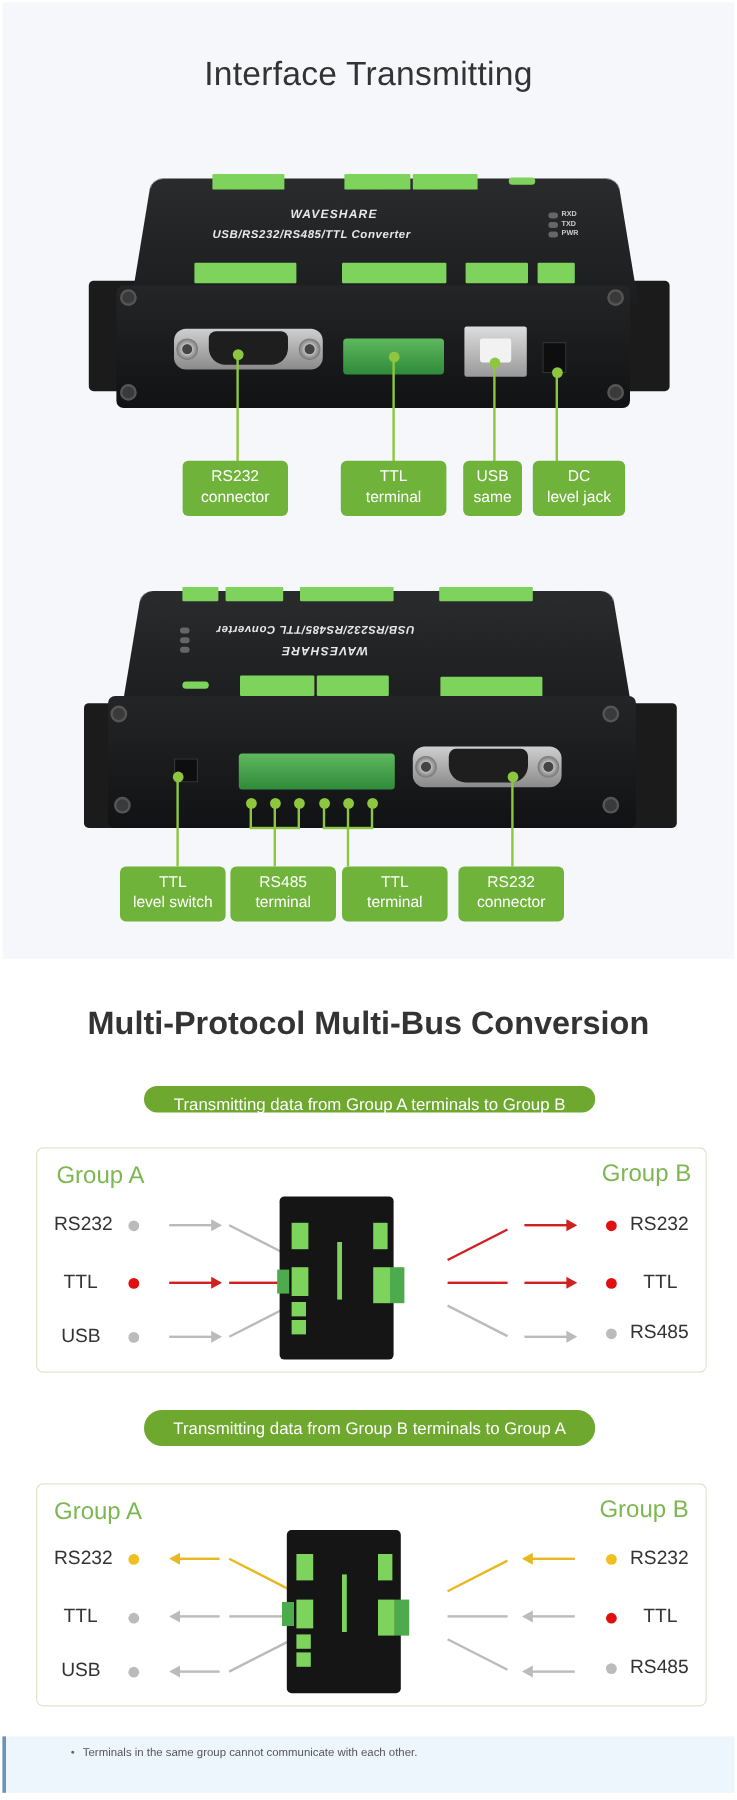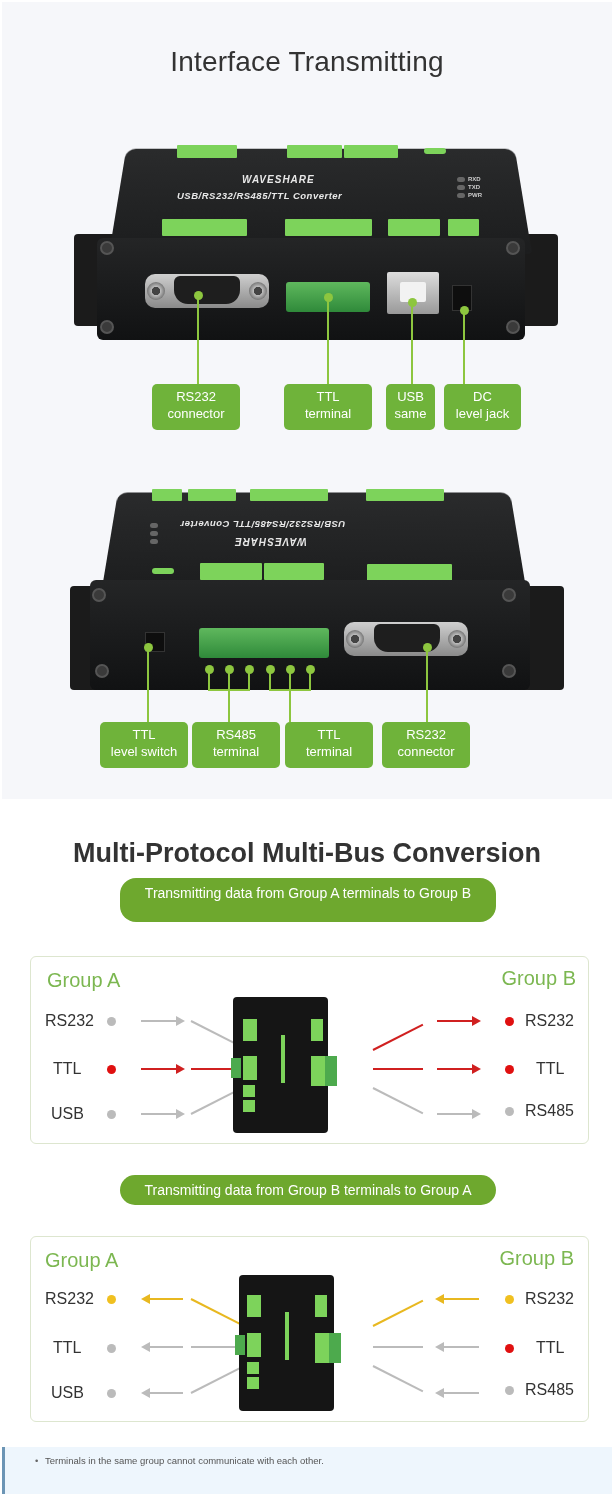--- a/index.html
+++ b/index.html
@@ -45,21 +45,21 @@
   .arrow.right::after { right: -2px; border-left: 9px solid; border-left-color: inherit; }
   .arrow.left::after { left: -2px; border-right: 9px solid; border-right-color: inherit; }
   .seg { position: absolute; height: 2px; transform-origin: left center; }
 
   .mini { position: absolute; background: #151515; border-radius: 4px; }
   .mini-g { position: absolute; background: #7dd35b; }
   .mini-t { position: absolute; background: #4daa4d; }
 
   
   .notes { position: absolute; left: 2px; top: 1447px; width: 610px; height: 47px; background: #eef6fd; border-left: 3px solid #6c95b5; }
-  .notes ul { list-style: none; padding-left: 30px; padding-top: 6px; }
+  .notes ul { list-style: none; padding-left: 20px; padding-top: 6px; margin-left: 34px; }
   .notes li { font-size: 9.5px; color: #555; line-height: 16px; position: relative; padding-left: 10px; }
   .notes li::before { content: "•"; position: absolute; left: 0; color: #666; }
 </style>
 </head>
 <body>
 
 <div class="sec1">
   <h1 class="sec-title">Interface Transmitting</h1>
 
   <div>
@@ -192,21 +192,21 @@
     <span>terminal</span>
   </div>
   <div class="callout" style="left:380px;top:720px;width:88px;height:46px;">
     <span>RS232</span>
     <span>connector</span>
   </div>
 </div>
 
 <h2 class="sec2-title">Multi-Protocol Multi-Bus Conversion</h2>
 
-<div class="pill" style="left:120px;top:878px;width:376px;height:44px;line-height:30px;">Transmitting data from Group A terminals to Group B</div>
+<div class="pill" style="left:120px;top:905px;width:376px;height:22px;line-height:30px;">Transmitting data from Group A terminals to Group B</div>
 
 <div class="panel" style="top:956px;height:188px;">
   <div class="group-label" style="left:16px;top:12px;">Group A</div>
   <div class="group-label" style="right:12px;top:10px;">Group B</div>
 
   <div class="term-label" style="left:14px;top:55px;">RS232</div>
   <div class="status-dot" style="left:76px;top:60px;background:#bbb;"></div>
   <div class="term-label" style="left:22px;top:103px;">TTL</div>
   <div class="status-dot" style="left:76px;top:108px;background:#e01010;"></div>
   <div class="term-label" style="left:20px;top:148px;">USB</div>

